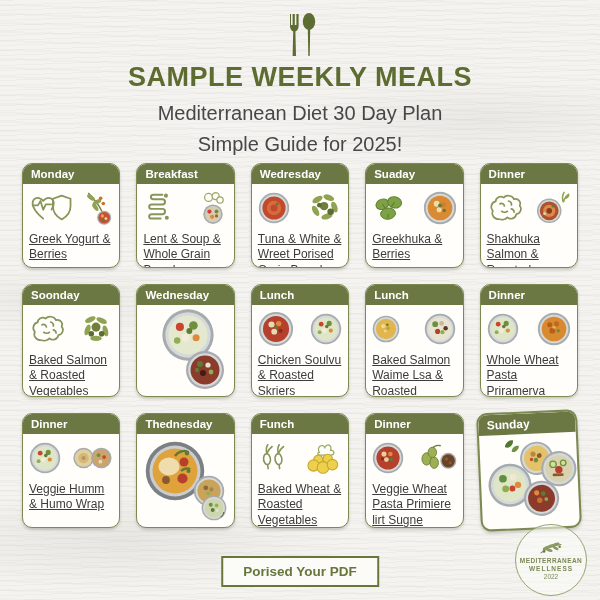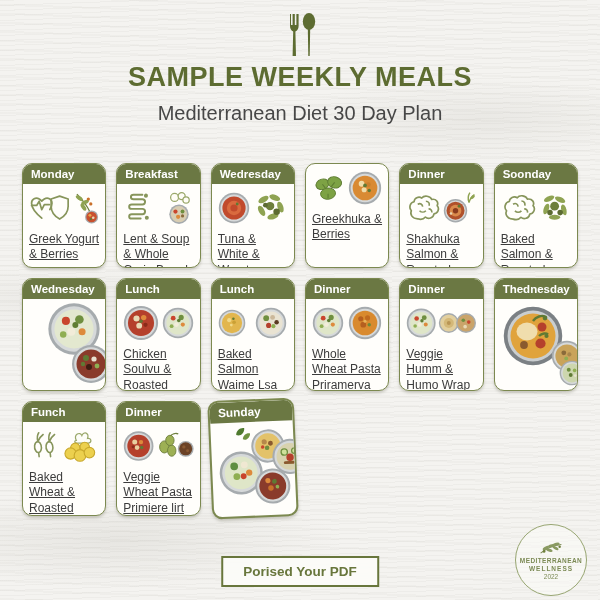--- a/index.html
+++ b/index.html
@@ -12,21 +12,21 @@
       repeating-linear-gradient(178deg, rgba(150,148,140,.07) 0 1px, transparent 1px 5px),
       repeating-linear-gradient(2deg, rgba(190,188,180,.09) 0 2px, transparent 2px 9px),
       #f4f3f0;}
   
   .hero{position:absolute;top:12px;left:0;width:600px;text-align:center;}
   .utensils{height:46px;margin-bottom:2px;}
   .title{font-size:27px;font-weight:bold;color:#5d6c31;letter-spacing:.5px;margin:4px 0 6px;}
   .sub{font-size:20px;color:#474747;margin:2px 0;line-height:1.45;}
   
   .grid{position:absolute;left:22px;top:163px;width:556px;display:grid;
-    grid-template-columns:repeat(6,1fr);grid-template-rows:105px 113px 115px;gap:10px;}
+    grid-template-columns:repeat(5,1fr);grid-template-rows:105px 113px 115px;gap:16px;}
   .card{background:#fffefb;border:1.5px solid #7c8950;border-radius:10px;
     box-shadow:0 2px 3px rgba(90,90,70,.28);overflow:hidden;display:flex;flex-direction:column;}
   .card.tilt{transform:rotate(-2.5deg) scale(1.03);border-width:2.5px;}
   .card-h{background:#6b7843;color:#fff;font-weight:bold;font-size:11.5px;
     padding:4px 0 4px 8px;flex:0 0 auto;}
   .card-b{flex:1;padding:3px 6px 4px;display:flex;flex-direction:column;}
   .icons{display:flex;justify-content:space-between;align-items:center;height:42px;flex:0 0 auto;}
   .icons.collage{position:relative;display:block;}
   .ic{display:inline-block;line-height:0;}
   .ic svg{width:100%;height:100%;}
@@ -55,20 +55,21 @@
       <svg viewBox="0 0 60 46" width="60" height="46">
         <g fill="#5d6c31">
           <path d="M20 2 v12 c0 3 1.4 4.6 3.2 5.4 L22.6 44 h3.4 L25.4 19.4 C27.2 18.6 28.6 17 28.6 14 V2 h-2.2 v11 h-1.6 V2 h-2.2 v11 h-1.6 V2 Z"></path>
           <ellipse cx="39" cy="9.5" rx="6.2" ry="8.5"></ellipse>
           <path d="M37.8 16 h2.4 L39.7 44 h-1.4 Z"></path>
         </g>
       </svg>
     </div>
     <div class="title">SAMPLE WEEKLY MEALS</div>
     <div class="sub">Mediterranean Diet 30 Day Plan</div>
+    <div class="sub">Simple Guide for 2025!</div>
   </div>
 
   <div class="grid">
       <div class="card">
         <div class="card-h">Monday</div>
         <div class="card-b">
           <div class="icons">
             <span class="ic" style="width: 46px; height: 30px;"><svg viewBox="0 0 50 34" fill="none" stroke="#87955b" stroke-width="2" stroke-linecap="round" stroke-linejoin="round">
                 <path d="M15 29 C9 24 3 18 3 11.5 C3 6.5 8 4 12 6.5 C13.8 7.6 15 9 15 9 C15 9 16.2 7.6 18 6.5 C22 4 27 6.5 27 11.5 C27 14 26 16.5 24.5 18.8"></path>
                 <polyline points="3,14 9,14 12,9 15,19 18,13 24,13"></polyline>
@@ -141,20 +142,21 @@
                 </g>
                 <circle cx="17" cy="15" r="4.5" fill="#6e7f3c"></circle>
                 <circle cx="24" cy="21" r="3.5" fill="#5c6b31"></circle>
                 <circle cx="12" cy="14" r="2.5" fill="#5c6b31"></circle>
               </svg></span>
           </div>
           <div class="card-t">Tuna &amp; White &amp; Wreet Porised Grain Bread</div>
         </div>
       </div>
       <div class="card">
+        <div class="card-h">Suaday</div>
         <div class="card-b">
           <div class="icons">
             <span class="ic" style="width: 34px; height: 30px;"><svg viewBox="0 0 36 32">
                 <g fill="#7da244" stroke="#5f7d33" stroke-width="1">
                   <ellipse cx="11" cy="12" rx="7" ry="5.5" transform="rotate(-20 11 12)"></ellipse>
                   <ellipse cx="24" cy="10" rx="7.5" ry="6" transform="rotate(15 24 10)"></ellipse>
                   <ellipse cx="17" cy="22" rx="8" ry="6" transform="rotate(-8 17 22)"></ellipse>
                 </g>
                 <path d="M11 12 L14 16 M24 10 L20 15 M17 22 L17 27" stroke="#5f7d33" stroke-width="1.2" fill="none"></path>
               </svg></span>

